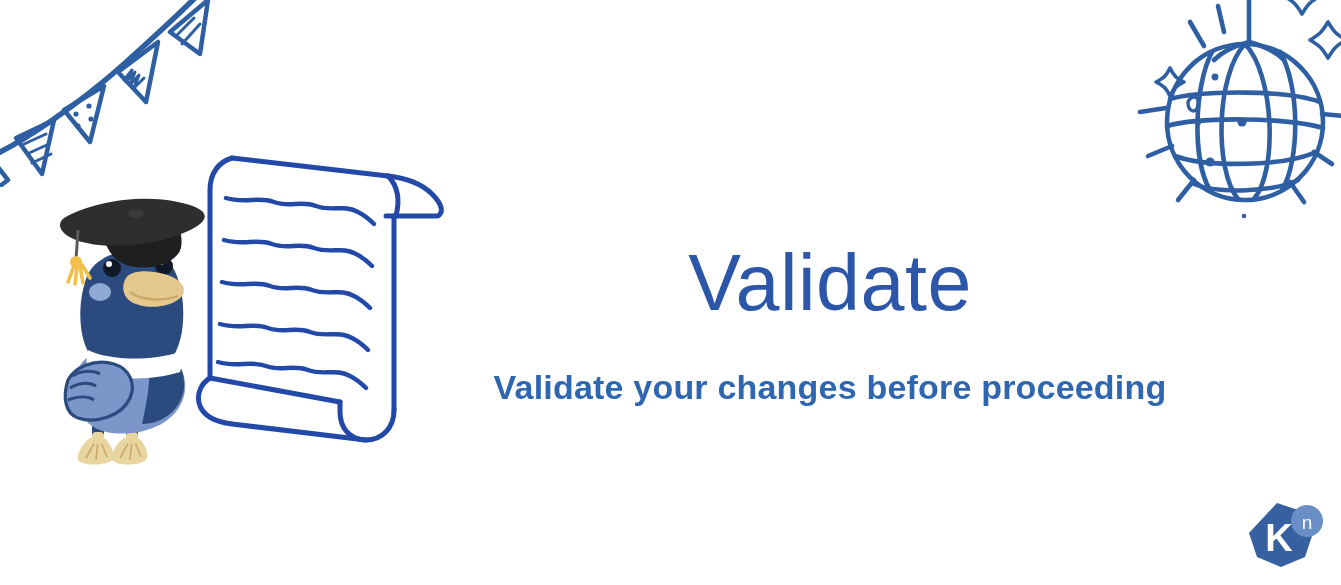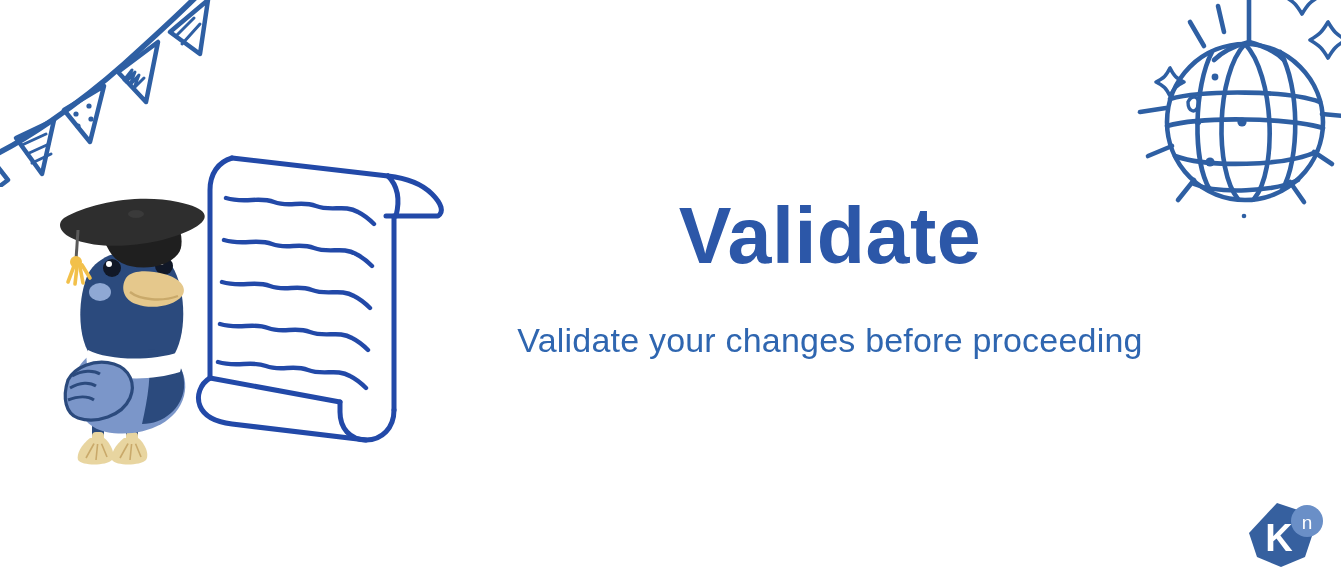--- a/index.html
+++ b/index.html
@@ -26,30 +26,31 @@
 
   
   .text-block {
     position:absolute;
     left:470px; top:196px;
     width:720px;
     text-align:center;
   }
   #page-title {
     font-size:79px;
-    font-weight:700;
+    font-weight:400;
     line-height:1.0;
     letter-spacing:0.5px;
     color:#2c57a8;
     white-space:nowrap;
+    margin-top:47px;
   }
   #page-subtitle {
     margin-top:48px;
     font-size:34px;
-    font-weight:400;
+    font-weight:700;
     line-height:1.0;
     letter-spacing:0.2px;
     color:#2f66b0;
     white-space:nowrap;
   }
 
   
   #brand-logo {
     position:absolute;
     right:12px; bottom:8px;

